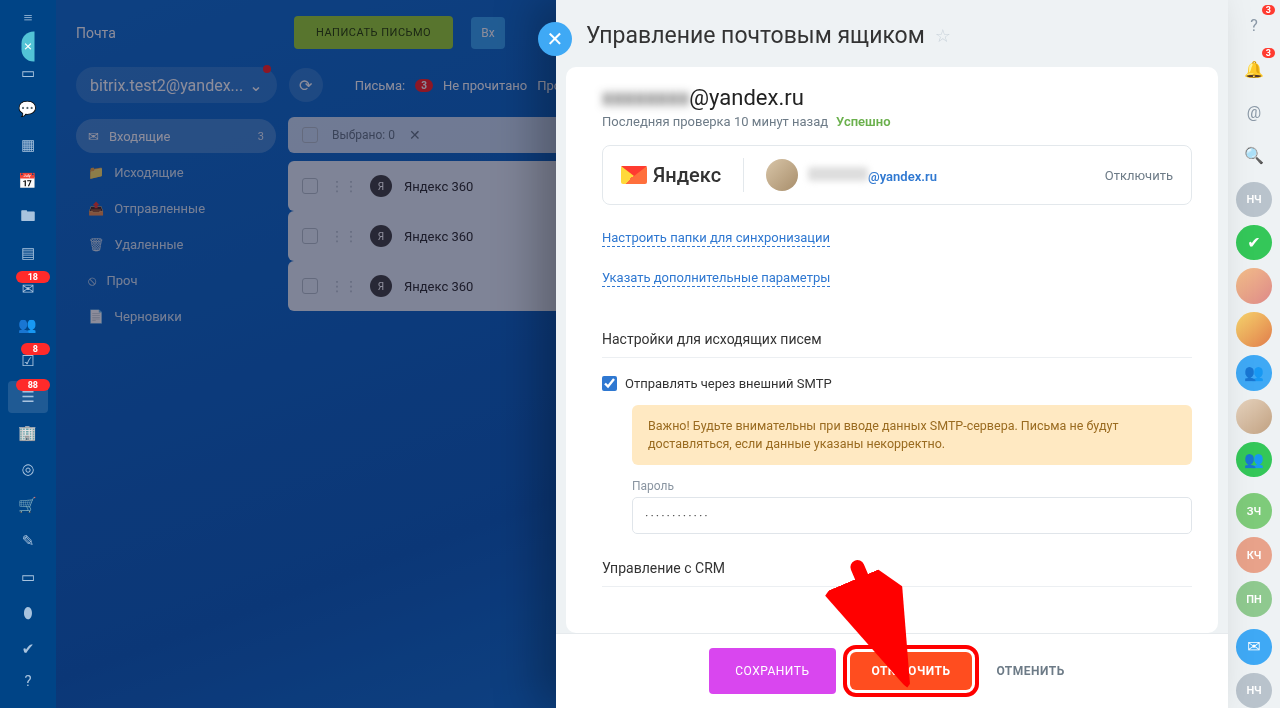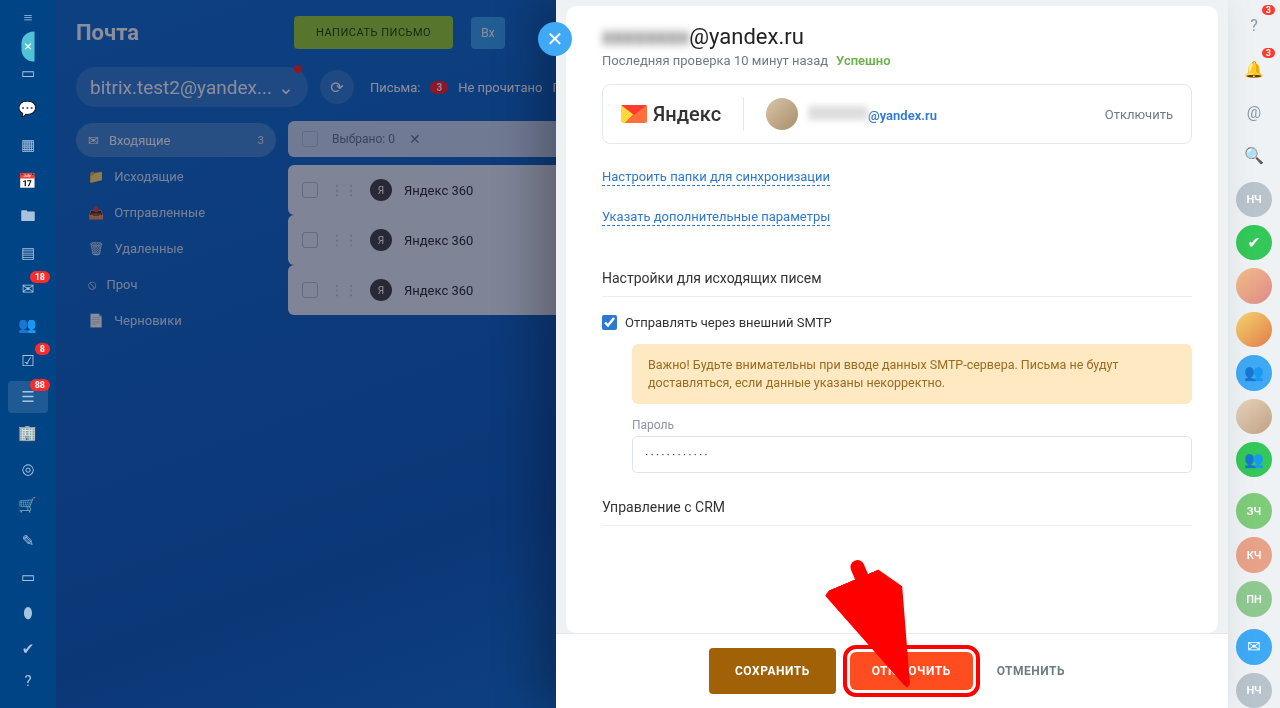--- a/index.html
+++ b/index.html
@@ -6,35 +6,35 @@
 body{width:1280px;height:708px;overflow:hidden;position:relative;background:#eef2f4}
 .app{display:flex;width:100%;height:100%}
 
 
 .rail{width:56px;background:#004486;display:flex;flex-direction:column;align-items:center;padding-top:6px;gap:0;color:#a8c3de}
 .rail .burger{height:40px;display:flex;align-items:center;justify-content:center;width:100%}
 .rail .close-tab{width:30px;height:24px;background:#52c3d6;border-radius:12px 12px 0 0;transform:rotate(-90deg);margin:12px 0 4px;display:flex;align-items:center;justify-content:center;font-size:11px;color:#fff}
 .rail-icons{display:flex;flex-direction:column;gap:4px;width:100%;align-items:center}
 .rail-item{width:40px;height:32px;display:flex;align-items:center;justify-content:center;position:relative;border-radius:4px;font-size:15px}
 .rail-item.active{background:rgba(255,255,255,.12)}
-.rail-badge{position:absolute;top:-2px;right:-2px;background:#ff2a2a;color:#fff;font-size:9px;font-weight:700;border-radius:8px;padding:1px 5px;min-width:14px;text-align:center}
+.rail-badge{position:absolute;top:-2px;right:-2px;background:#ff2a2a;color:#fff;font-size:9px;font-weight:700;border-radius:8px;padding:1px 12px;min-width:14px;text-align:center}
 .rail-bottom{margin-top:auto;padding-bottom:10px;display:flex;flex-direction:column;gap:10px;align-items:center}
 
 
 .mailbg{flex:1;background:linear-gradient(160deg,#1976d2 0%,#1565c0 60%,#1e88e5 100%);position:relative;color:#fff;padding:16px 20px 0 20px;overflow:hidden}
 .mailbg::before{content:"";position:absolute;inset:0;background:rgba(0,0,30,.45);pointer-events:none;z-index:5}
 .mail-topbar{display:flex;align-items:center;gap:18px;margin-bottom:18px}
-.mail-title{font-size:22px;font-weight:700;flex:0 0 200px}
+.mail-title{font-size:14px;font-weight:400;flex:0 0 200px}
 .btn-compose{background:#a0d63b;color:#32470c;font-weight:400;font-size:11px;letter-spacing:.5px;border:none;border-radius:4px;padding:10px 22px}
 .btn-inbox{background:#3fa9f5;color:#fff;font-size:12px;border:none;border-radius:4px;padding:9px 10px}
 .mail-row2{display:flex;align-items:center;gap:12px;margin-bottom:16px}
-.acct-pill{background:rgba(255,255,255,.14);border-radius:20px;padding:7px 14px;font-size:19px;display:flex;align-items:center;gap:6px;position:relative}
+.acct-pill{background:rgba(255,255,255,.14);border-radius:20px;padding:7px 14px;font-size:16px;display:flex;align-items:center;gap:6px;position:relative}
 .acct-pill .dot{position:absolute;top:-2px;right:6px;width:8px;height:8px;background:#ff2a2a;border-radius:50%}
 .refresh-btn{width:34px;height:34px;border-radius:50%;background:rgba(255,255,255,.14);display:flex;align-items:center;justify-content:center}
-.filterbar{display:flex;align-items:center;gap:10px;font-size:13px;margin-left:4px}
+.filterbar{display:flex;align-items:center;gap:10px;font-size:13px;margin-left:20px}
 .filterbar .badge{background:#ff2a2a;color:#fff;border-radius:10px;padding:1px 6px;font-size:10px;font-weight:700}
 
 .mail-body{display:flex;gap:12px}
 .folders{width:200px;display:flex;flex-direction:column;gap:2px}
 .folder{display:flex;align-items:center;gap:10px;padding:8px 12px;border-radius:18px;font-size:13px;color:#d9e8f5}
 .folder.active{background:rgba(255,255,255,.22);color:#fff}
 .folder .count{margin-left:auto;font-size:11px;opacity:.85}
 
 .msglist{flex:1;display:flex;flex-direction:column;gap:8px;margin-top:-2px}
 .selectbar{background:rgba(255,255,255,.78);color:#6b7a88;border-radius:6px;padding:10px 14px;display:flex;align-items:center;gap:14px;font-size:12px}
@@ -75,21 +75,21 @@
 .disconnect{color:#6d7b87;font-size:13px}
 .dash-link{color:#2f78d1;font-size:13px;border-bottom:1px dashed #2f78d1;display:inline-block;margin-bottom:20px;padding-bottom:1px}
 .section-title{font-size:14px;color:#333;margin:8px 0 10px}
 .hr{border:none;border-top:1px solid #eceff2;margin-bottom:18px}
 .chkrow{display:flex;align-items:center;gap:8px;font-size:13px;color:#333;margin-bottom:14px}
 .chkrow input{accent-color:#2f78d1;width:15px;height:15px}
 .warn{background:#ffe9c2;color:#9a6b20;font-size:12.5px;border-radius:6px;padding:12px 16px;margin:0 0 14px 30px;line-height:1.45}
 .pw-label{font-size:12px;color:#8a95a1;margin:0 0 4px 30px}
 .pw-input{margin:0 0 18px 30px;width:calc(100% - 30px);border:1px solid #e0e5ea;border-radius:5px;padding:10px 12px;font-size:13px;color:#555;letter-spacing:2px}
 .panel-footer{background:#fff;border-top:1px solid #e6eaed;padding:14px 0;display:flex;align-items:center;justify-content:center;gap:14px;margin-top:auto}
-.btn-save{background:#a16207;color:#fff;font-weight:700;font-size:12px;letter-spacing:.5px;border:none;border-radius:4px;padding:16px 26px}
+.btn-save{background:#d946ef;color:#fff;font-weight:400;font-size:12px;letter-spacing:.5px;border:none;border-radius:4px;padding:16px 26px}
 .btn-disc{background:#ff4d1f;color:#fff;font-weight:700;font-size:12px;letter-spacing:.5px;border:none;border-radius:4px;padding:12px 22px}
 .btn-disc.hl{outline:4px solid #ff0000;outline-offset:3px;border-radius:6px}
 .btn-cancel{background:transparent;color:#6d7b87;font-weight:700;font-size:12px;letter-spacing:.5px;border:none;padding:12px 10px}
 
 
 .arrow{position:absolute;z-index:30;left:820px;top:580px;transform:rotate(35deg)}
 .arrow svg{width:120px;height:80px}
 
 
 .g{font-family:system-ui}
@@ -227,20 +227,26 @@
         <div class="rr-ini" style="background: rgb(232, 162, 138); margin-top: 8px;">КЧ</div>
         <div class="rr-ini" style="background: rgb(143, 201, 143); margin-top: 8px;">ПН</div>
       </div>
     <div class="rr-item" style="background:#3fa9f5;color:#fff;margin-top:4px">✉</div>
     <div class="rr-ini" style="background:#b9c3cc">НЧ</div>
   </div>
 </div>
 
 <div class="panel">
   <div class="panel-close">✕</div>
+  <div class="panel-head">
+    <div class="panel-title">
+      <span>Управление почтовым ящиком</span>
+      <span class="star">☆</span>
+    </div>
+  </div>
   <div class="panel-card">
     <div class="card-email"><span class="blur">xxxxxxxx</span><span>@yandex.ru</span></div>
     <div class="card-sub">
       <span>Последняя проверка 10 минут назад</span><span class="ok">Успешно</span>
     </div>
     <div class="provider-box">
       <div class="yandex-logo">
           <span class="env"></span>
           <span>Яндекс</span>
         </div>

